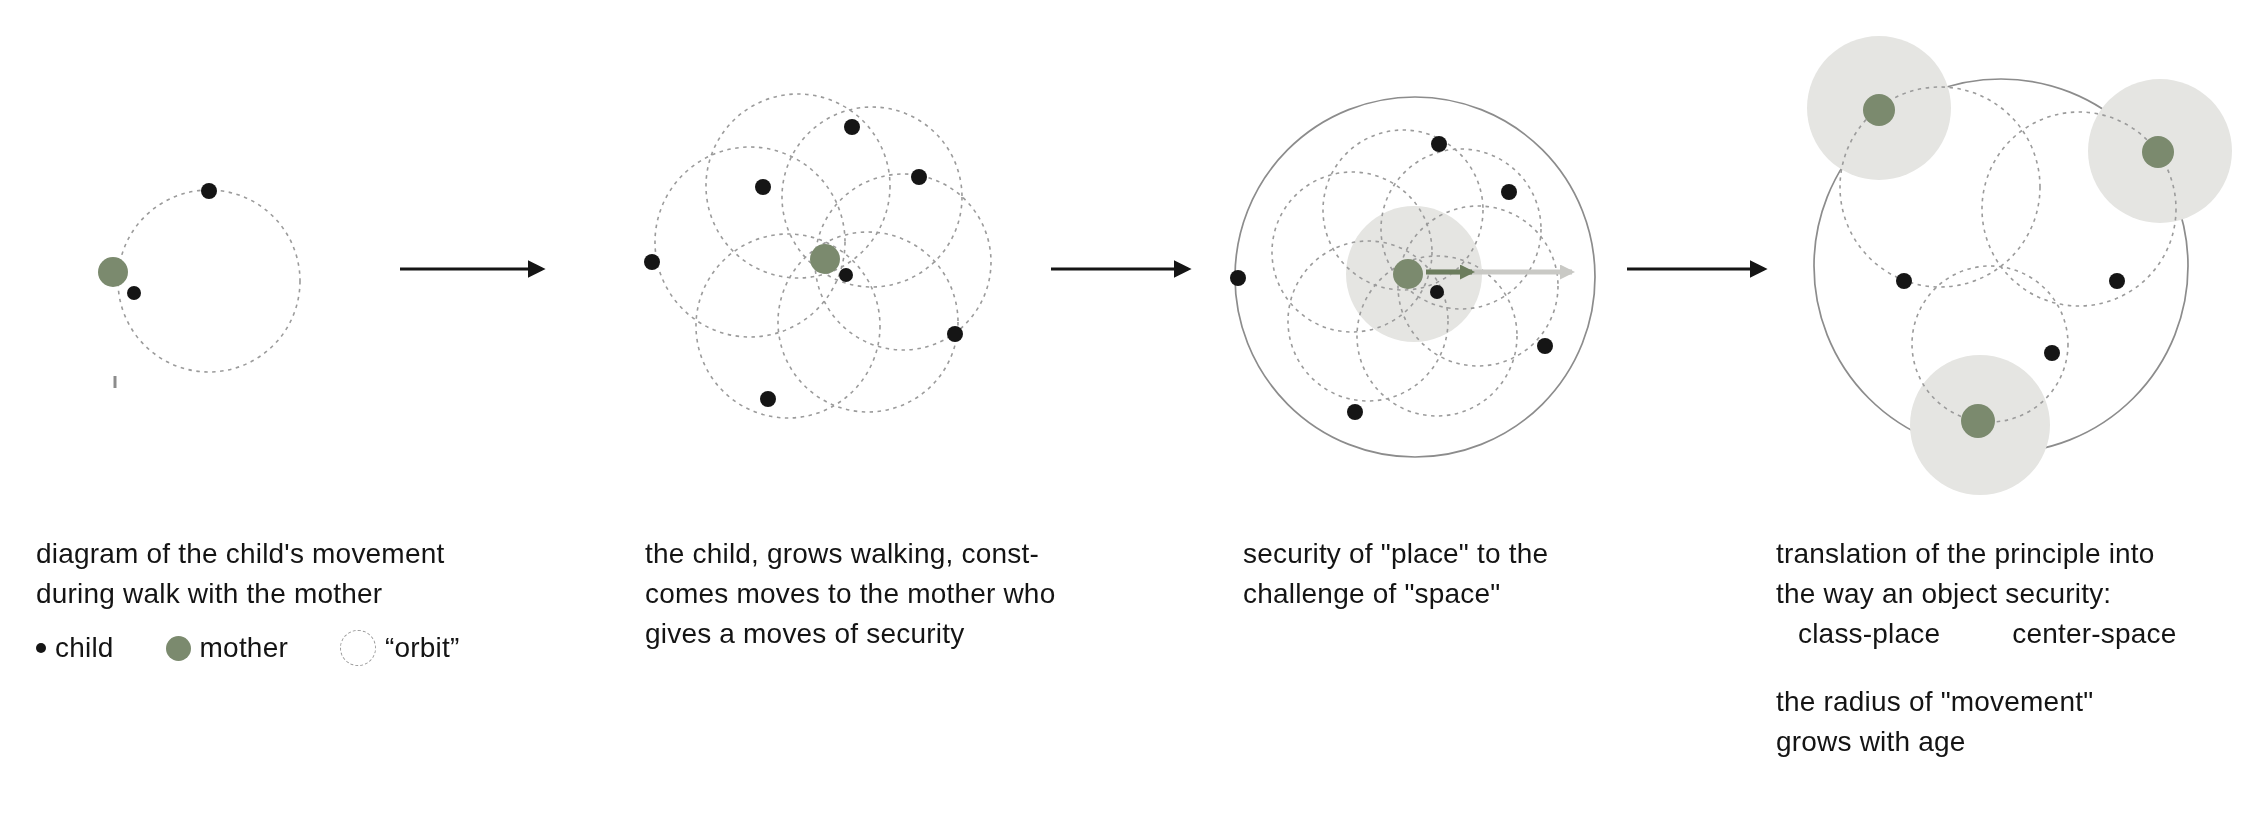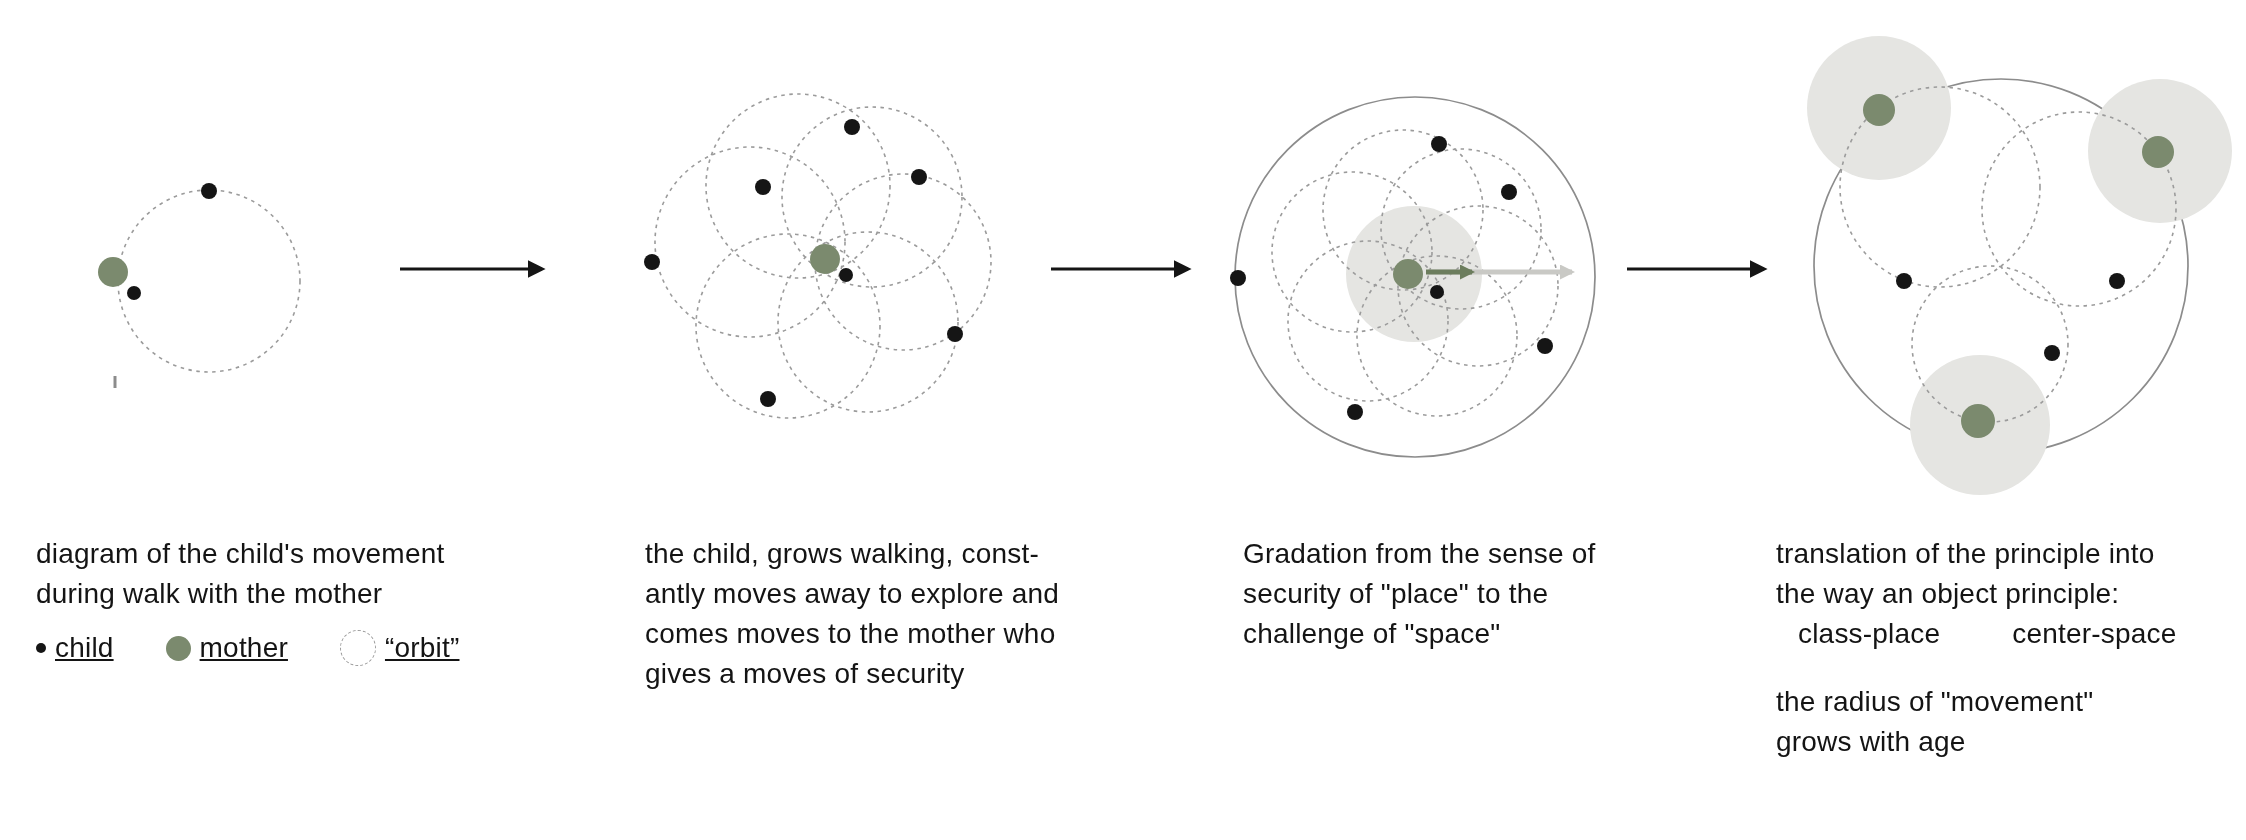--- a/index.html
+++ b/index.html
@@ -27,21 +27,21 @@
   .ah-green { fill: var(--place-arrow, #6c7d5d); }
   .ah-gray  { fill: var(--space-arrow, #c9c9c5); }
 
   .caption {
     position: absolute;
     font-size: 28px;
     line-height: 40px;
     letter-spacing: 0.2px;
     white-space: nowrap;
   }
-  .legend { display: flex; align-items: center; gap: 52px; margin-top: 14px; text-decoration: underline; }
+  .legend { display: flex; align-items: center; gap: 52px; margin-top: 14px; }
   .legend-item { display: flex; align-items: center; gap: 9px; }
   .dot-child  { width: 10px; height: 10px; border-radius: 50%; background: var(--child, #111); display: inline-block; }
   .dot-mother { width: 25px; height: 25px; border-radius: 50%; background: var(--mother, #7b8a6e); display: inline-block; }
   .dot-orbit  { width: 36px; height: 36px; border-radius: 50%; border: 1.6px dashed var(--orbit-stroke, #9b9b9b); display: inline-block; background: transparent; }
   .pair-line { display: flex; gap: 72px; margin-left: 22px; }
   .caption-block2 { margin-top: 28px; }
 </style>
 </head>
 <body>
 
@@ -142,34 +142,32 @@
       </div>
       <div class="legend-item">
         <span class="dot-orbit"></span>
         <span>“orbit”</span>
       </div>
     </div>
   </div>
 
   <div class="caption" style="left:645px; top:534px;">
     <div>the child, grows walking, const-</div>
-    <div>antly moves away to explore and</div>
     <div>comes moves to the mother who</div>
     <div>gives a moves of security</div>
   </div>
 
   <div class="caption" style="left:1243px; top:534px;">
-    <div>Gradation from the sense of</div>
     <div>security of "place" to the</div>
     <div>challenge of "space"</div>
   </div>
 
   <div class="caption" style="left:1776px; top:534px;">
     <div>translation of the principle into</div>
-    <div>the way an object principle:</div>
+    <div>the way an object security:</div>
     <div class="pair-line">
       <span>class-place</span>
       <span>center-space</span>
     </div>
     <div class="caption-block2">
       <div>the radius of "movement"</div>
       <div>grows with age</div>
     </div>
   </div>
 

